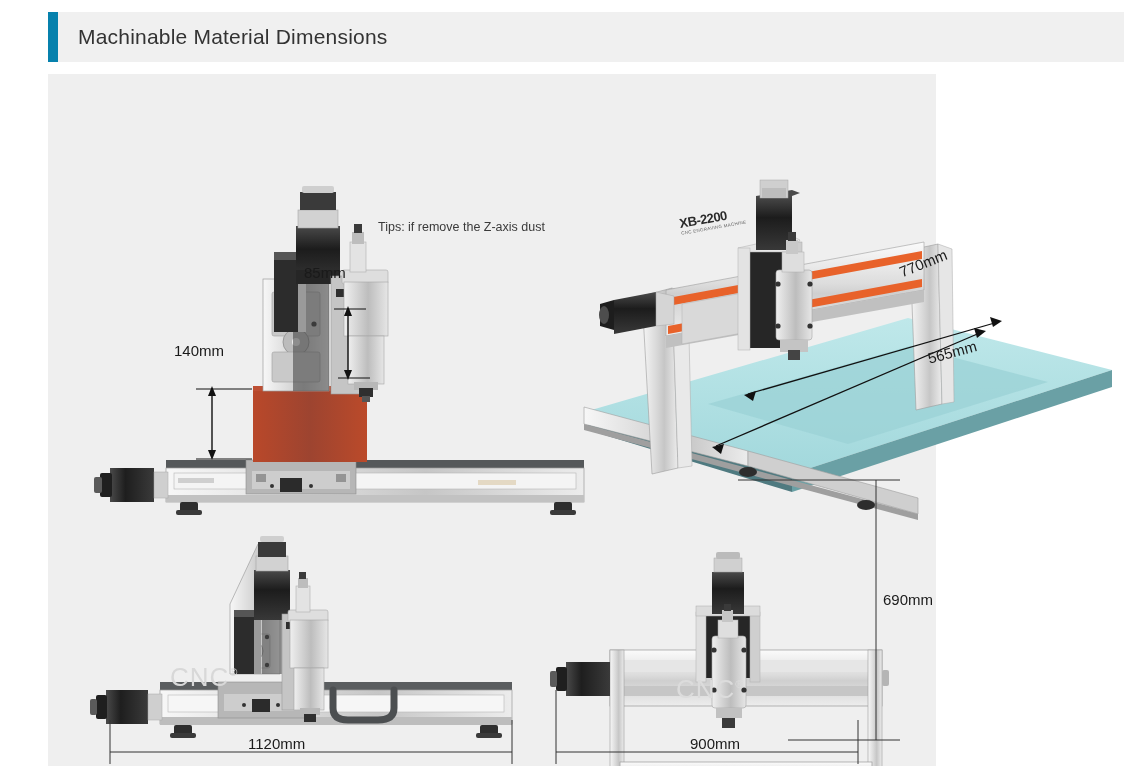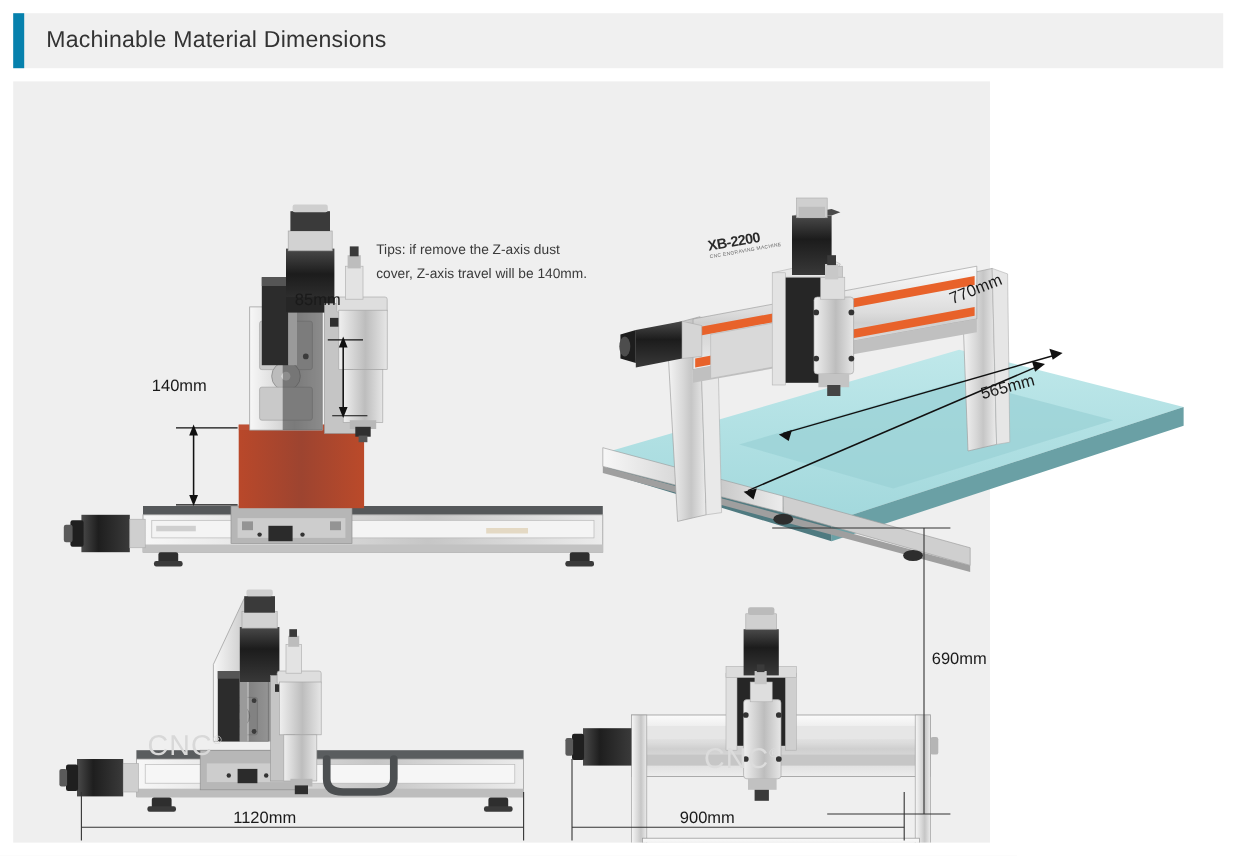--- a/index.html
+++ b/index.html
@@ -1,21 +1,21 @@
 <!DOCTYPE html>
 <html><head>
 <meta charset="utf-8">
 <style>
   html,body{margin:0;padding:0;}
   body{
     width:1124px;height:778px;background:#ffffff;
     font-family:"Liberation Sans", sans-serif;
     overflow:hidden;position:relative;
   }
-  .page{position:absolute;inset:0;}
+  .page{position:absolute;inset:0;margin-left:36px;}
 
   
   .header{
     position:absolute;left:12px;top:12px;width:1100px;height:50px;
     background:#f0f0f0;display:flex;align-items:center;
   }
   .header-accent{
     position:absolute;left:0;top:0;width:10px;height:50px;background:#0681ad;
   }
   .header-title{
@@ -358,31 +358,30 @@
           <line x1="508" y1="678" x2="810" y2="678" stroke="#333" stroke-width="1"></line>
 
           <line x1="690" y1="406" x2="852" y2="406" stroke="#333" stroke-width="1"></line>
           <line x1="740" y1="666" x2="852" y2="666" stroke="#333" stroke-width="1"></line>
           <line x1="828" y1="406" x2="828" y2="666" stroke="#333" stroke-width="1"></line>
         </g>
       </svg>
 
       <div class="tips" style="left:330px;top:142px;">
         <div>Tips: if remove the Z-axis dust</div>
-        <div>cover,  Z-axis travel will be 140mm.</div>
       </div>
 
       <div class="dim" style="left:256px;top:190px;">85mm</div>
       <div class="dim" style="left:126px;top:268px;text-align:right;">140mm</div>
 
       <div class="dim rot770" style="left:852px;top:190px;">770mm</div>
       <div class="dim rot565" style="left:880px;top:276px;">565mm</div>
 
       <div class="dim" style="left:200px;top:661px;">1120mm</div>
-      <div class="dim" style="left:606px;top:661px;text-align:center;">900mm</div>
+      <div class="dim" style="left:642px;top:661px;text-align:center;">900mm</div>
       <div class="dim" style="left:835px;top:517px;">690mm</div>
 
       <div style="position:absolute;left:632px;top:142px;transform:rotate(-10deg);transform-origin:0 50%;">
         <div style="font-size:13px;font-weight:bold;color:#2a2a2a;letter-spacing:-.5px;">XB-2200</div>
         <div style="font-size:4.5px;color:#666;letter-spacing:.3px;">CNC ENGRAVING MACHINE</div>
       </div>
 
       <div class="wm" style="left:122px;top:588px;">
         <span>CNC</span><span class="reg">®</span>
       </div>

